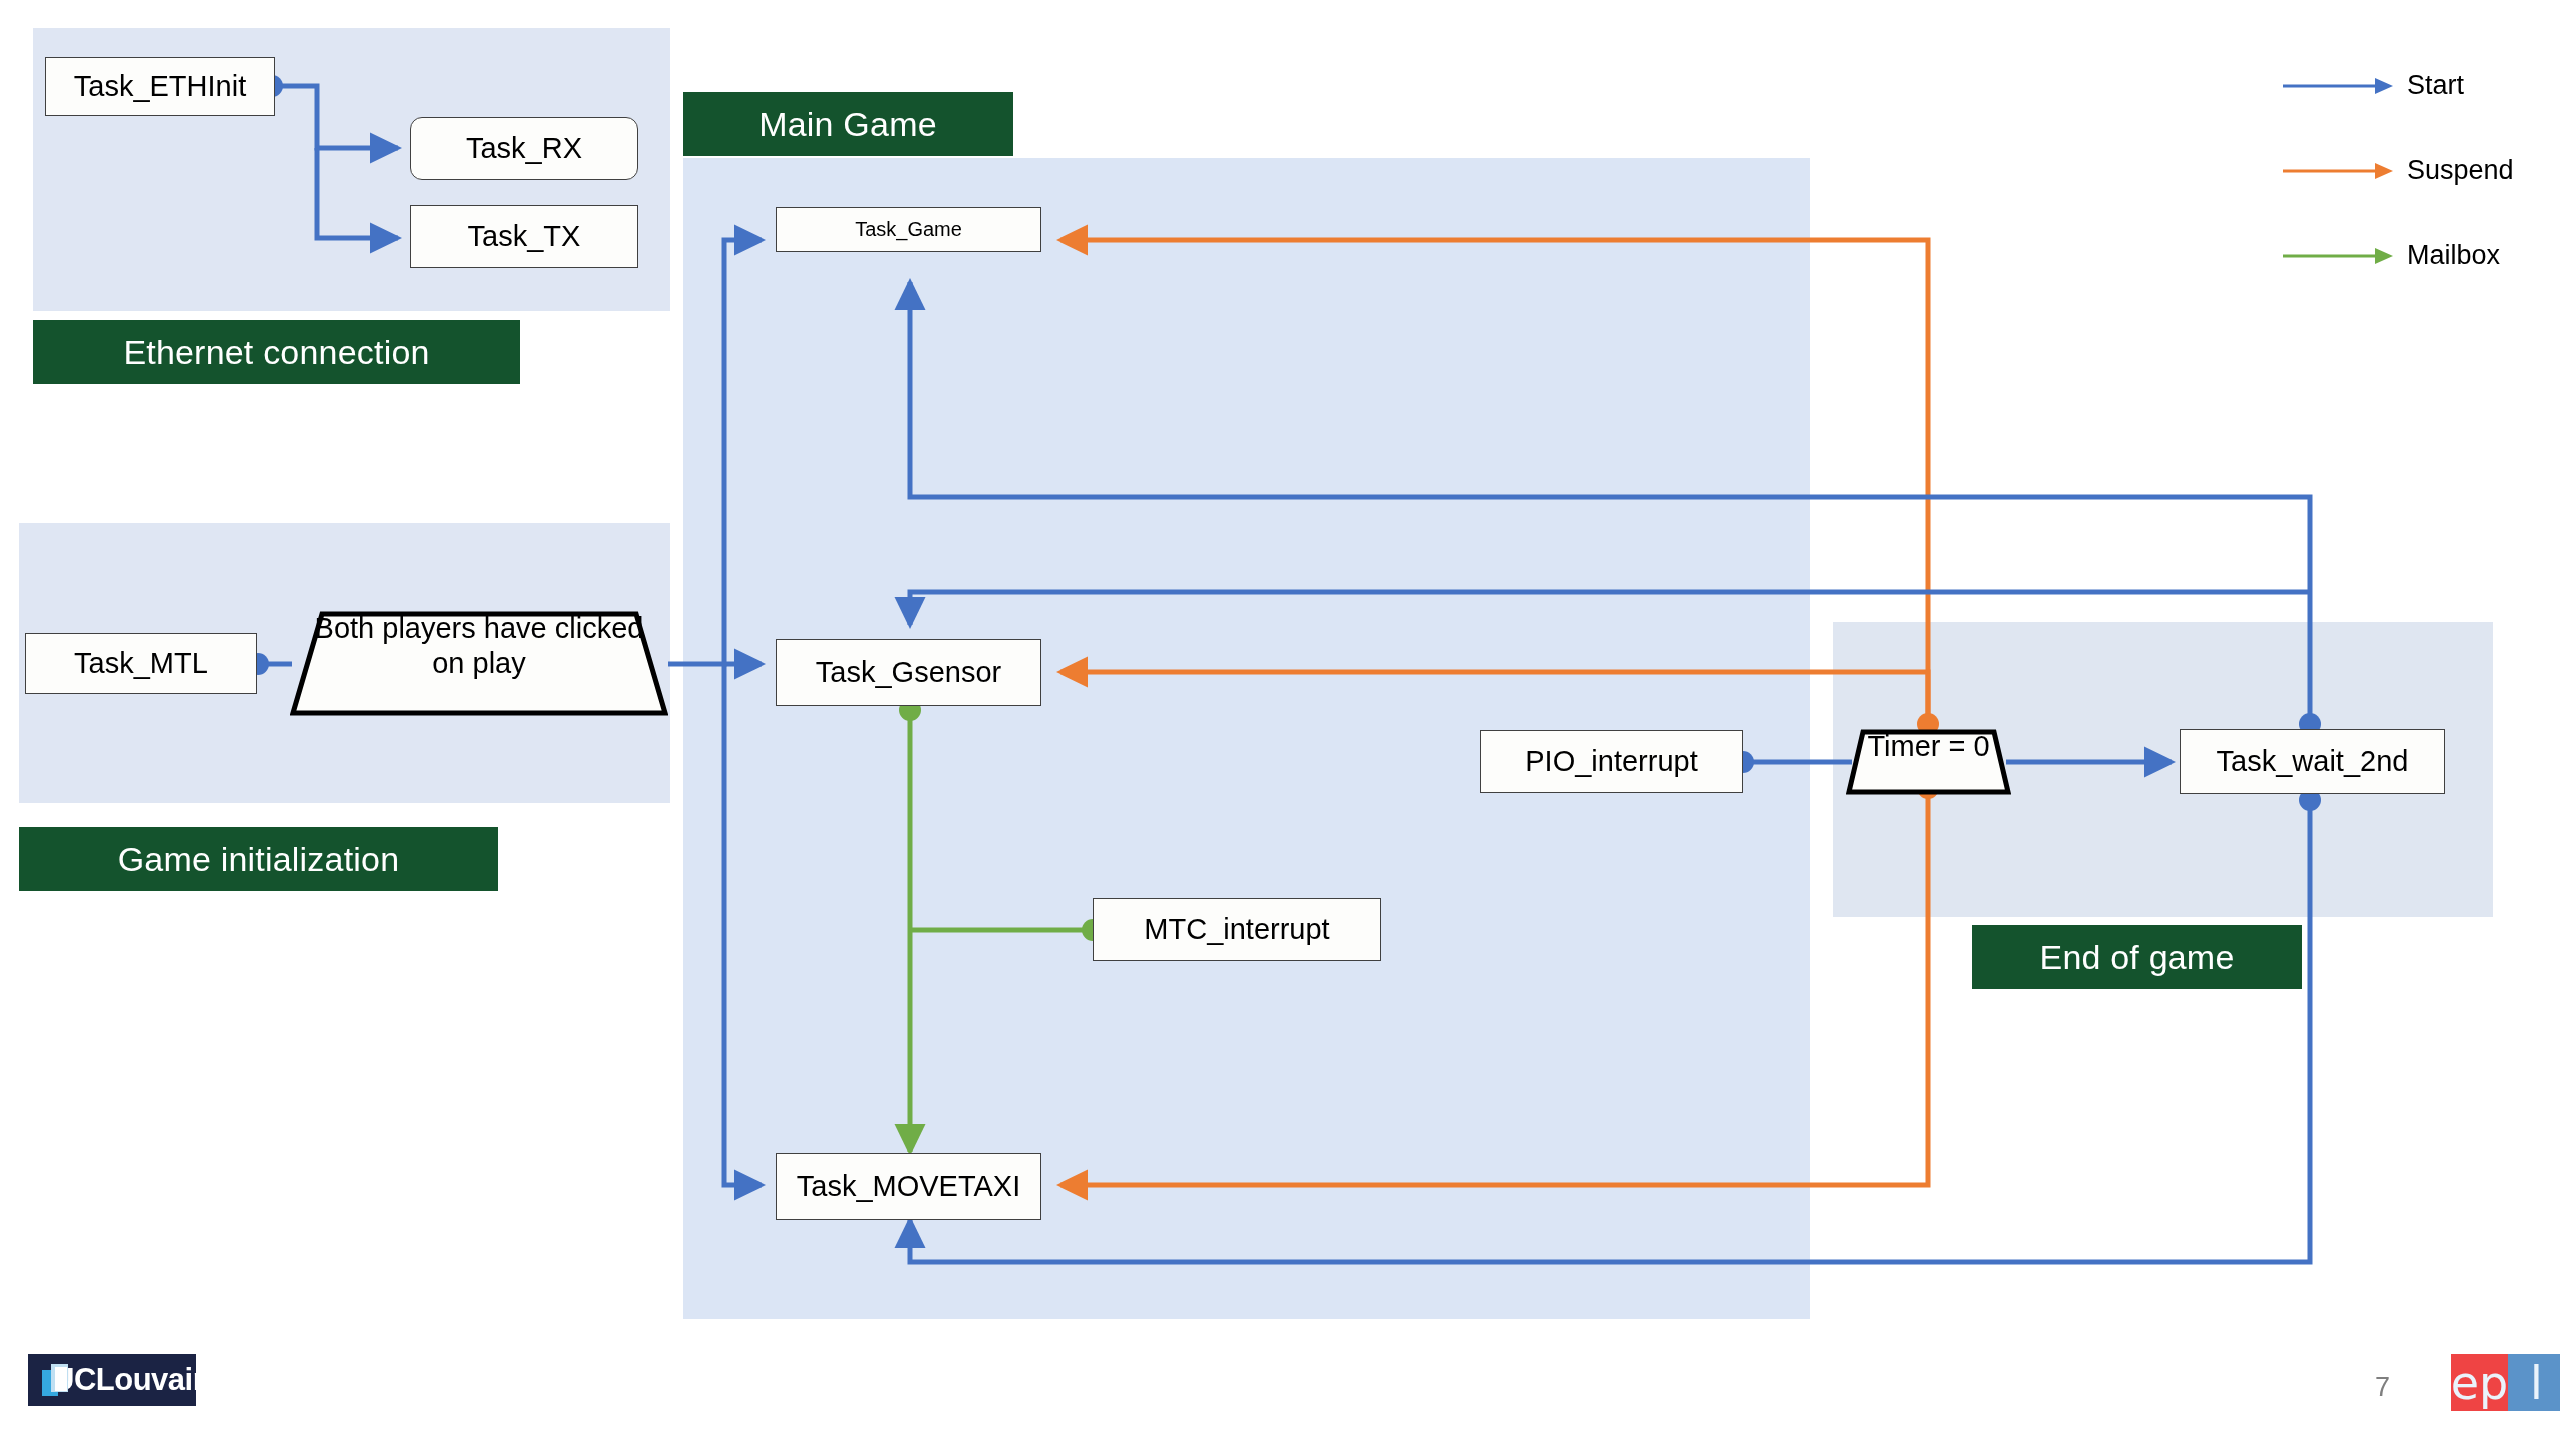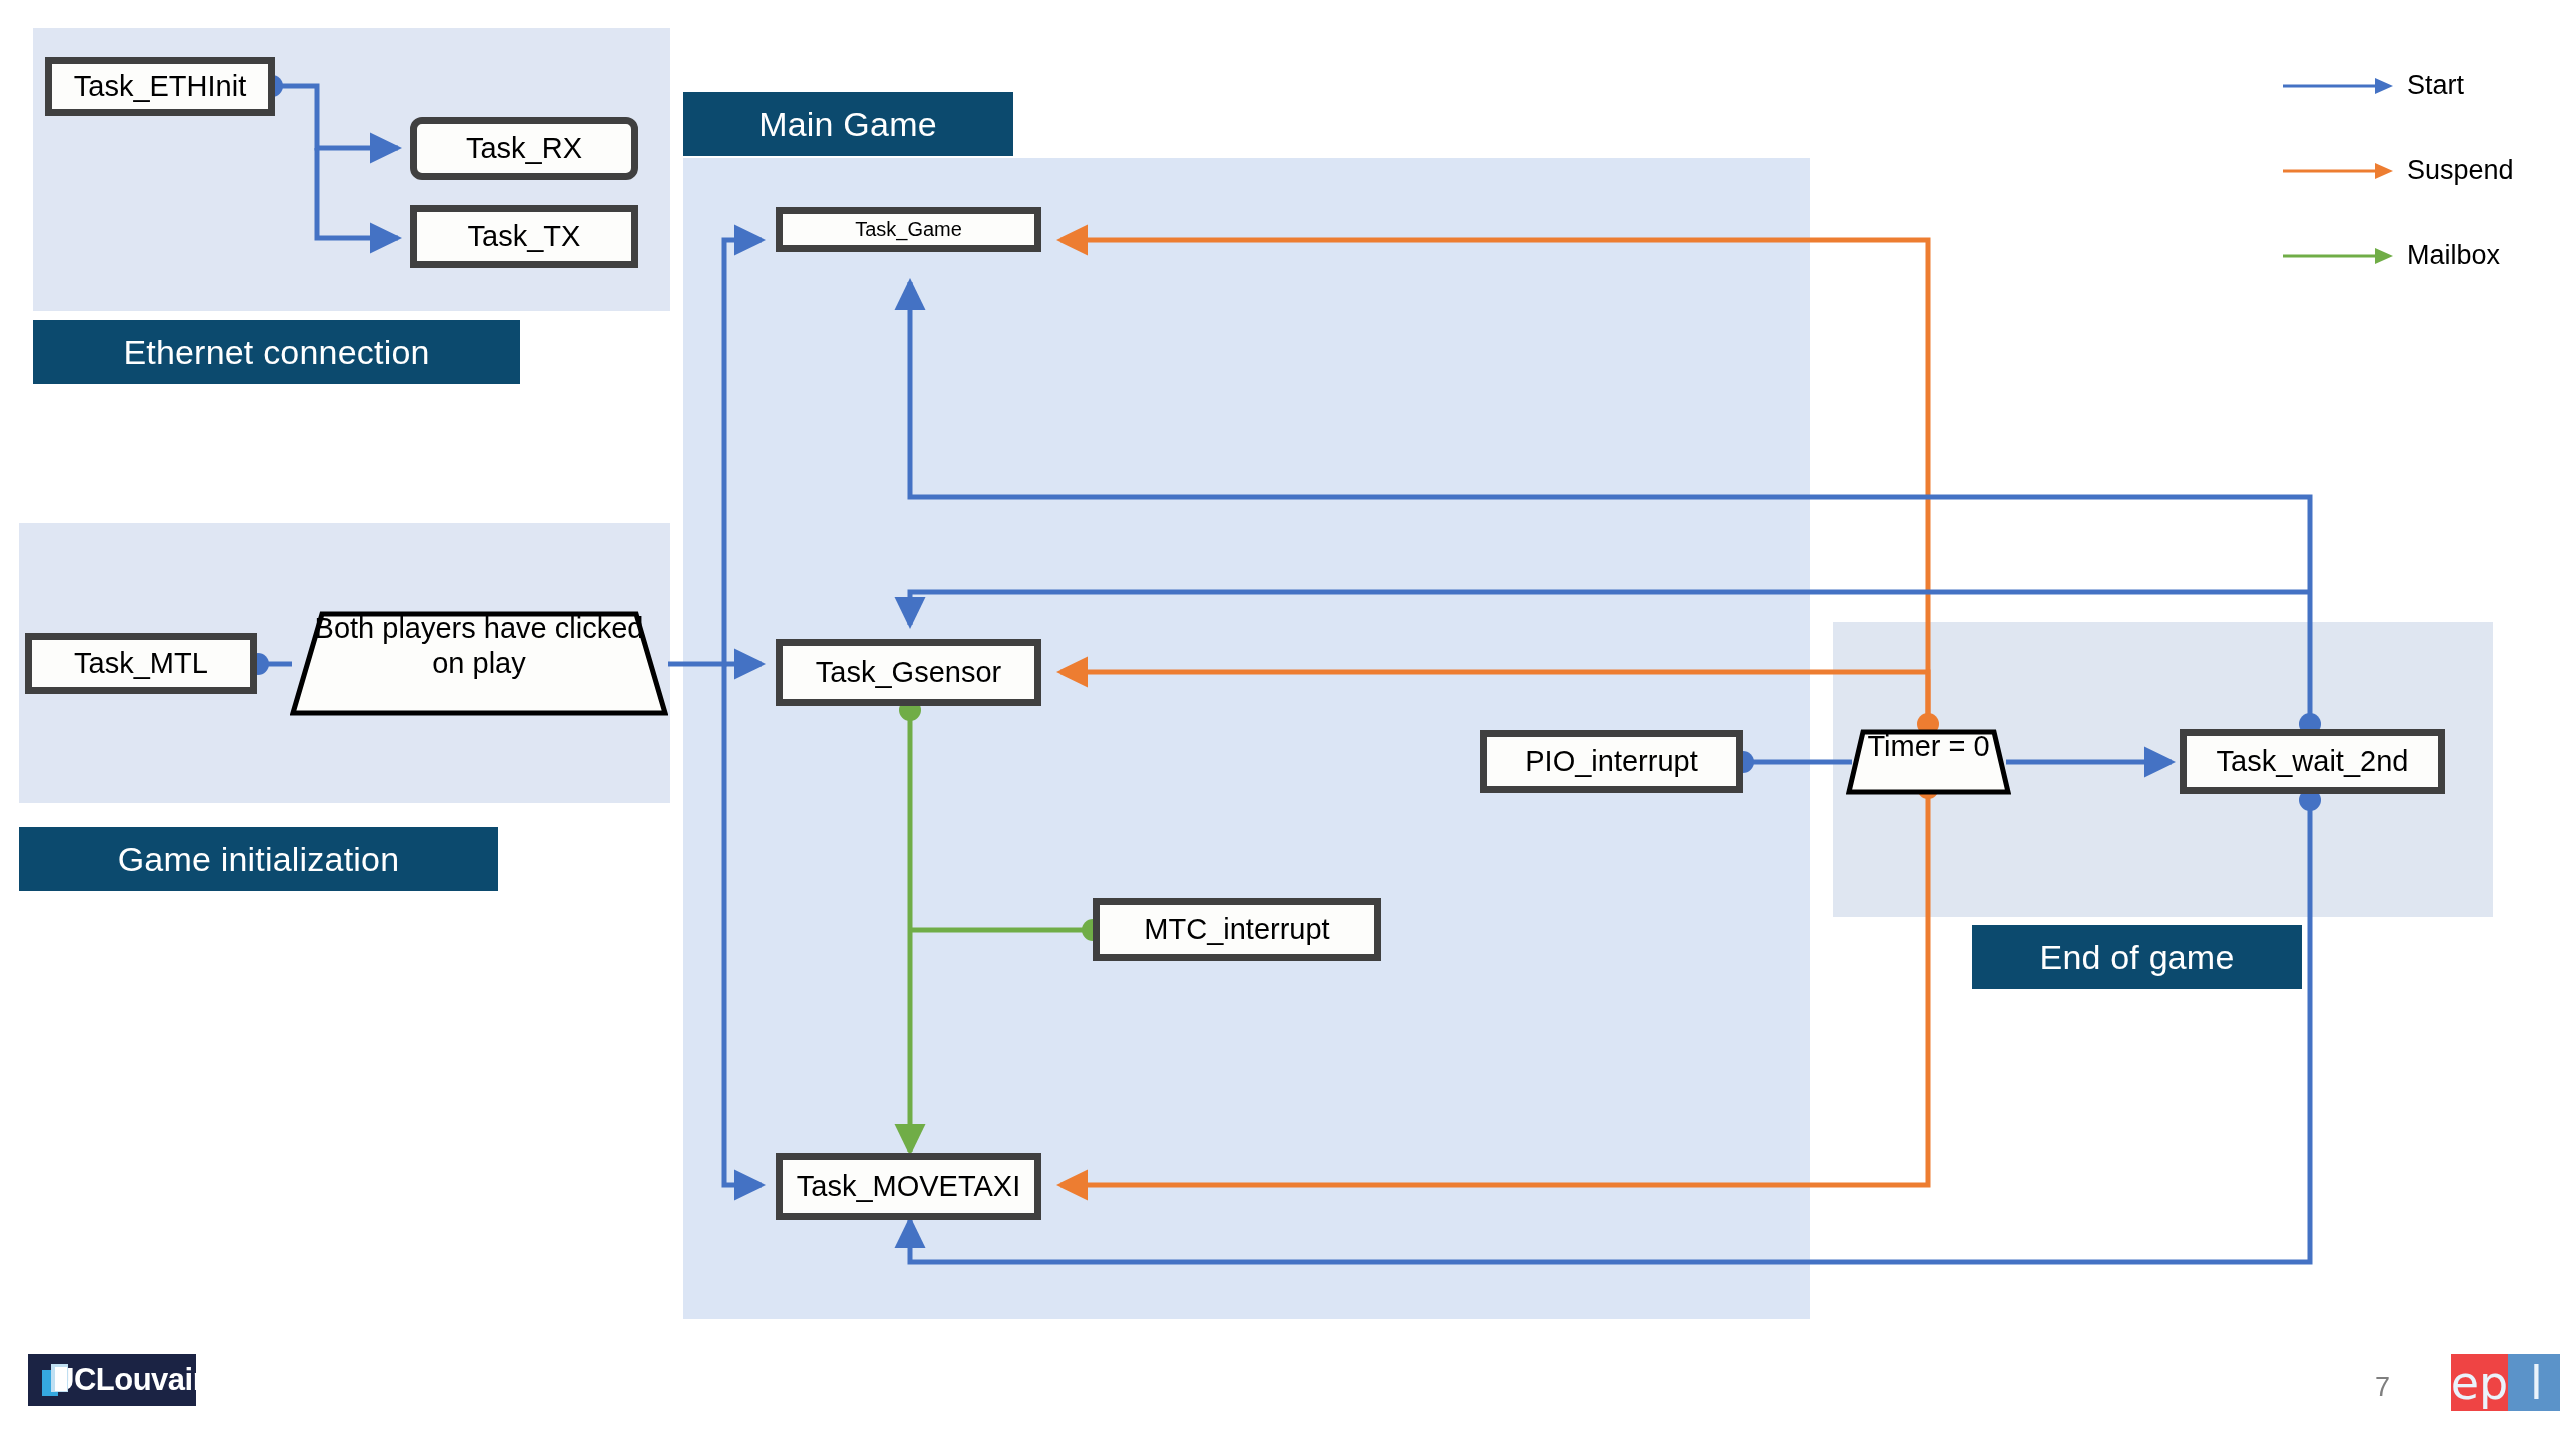--- a/index.html
+++ b/index.html
@@ -3,25 +3,25 @@
 <meta charset="utf-8">
 <style>
   html,body{margin:0;padding:0;background:#ffffff;}
   body{width:2560px;height:1440px;position:relative;overflow:hidden;
        font-family:"Liberation Sans","DejaVu Sans",sans-serif;color:#000;}
   
   .panel{position:absolute;background:#dfe6f3;}
   .panel.main{background:#dbe5f5;}
   .panel.endgame{background:#dfe6f1;}
   
-  .tag{position:absolute;background:#0c4a6e;color:#ffffff;
+  .tag{position:absolute;background:#14532d;color:#ffffff;
        display:flex;align-items:center;justify-content:center;
        font-weight:400;letter-spacing:.2px;box-sizing:border-box;}
   
-  .node{position:absolute;background:#fdfdfb;border:7px solid #404040;
+  .node{position:absolute;background:#fdfdfb;border:1px solid #404040;
         display:flex;align-items:center;justify-content:center;
         box-sizing:border-box;text-align:center;line-height:1.15;}
   
   .trap{position:absolute;display:flex;align-items:flex-start;justify-content:center;
         text-align:center;line-height:1.2;box-sizing:border-box;}
   .trap .trapbg{position:absolute;inset:0;}
   .trap .traptxt{position:relative;z-index:2;padding:0 8px;}
   
   #edges{position:absolute;left:0;top:0;width:2560px;height:1440px;}
   

